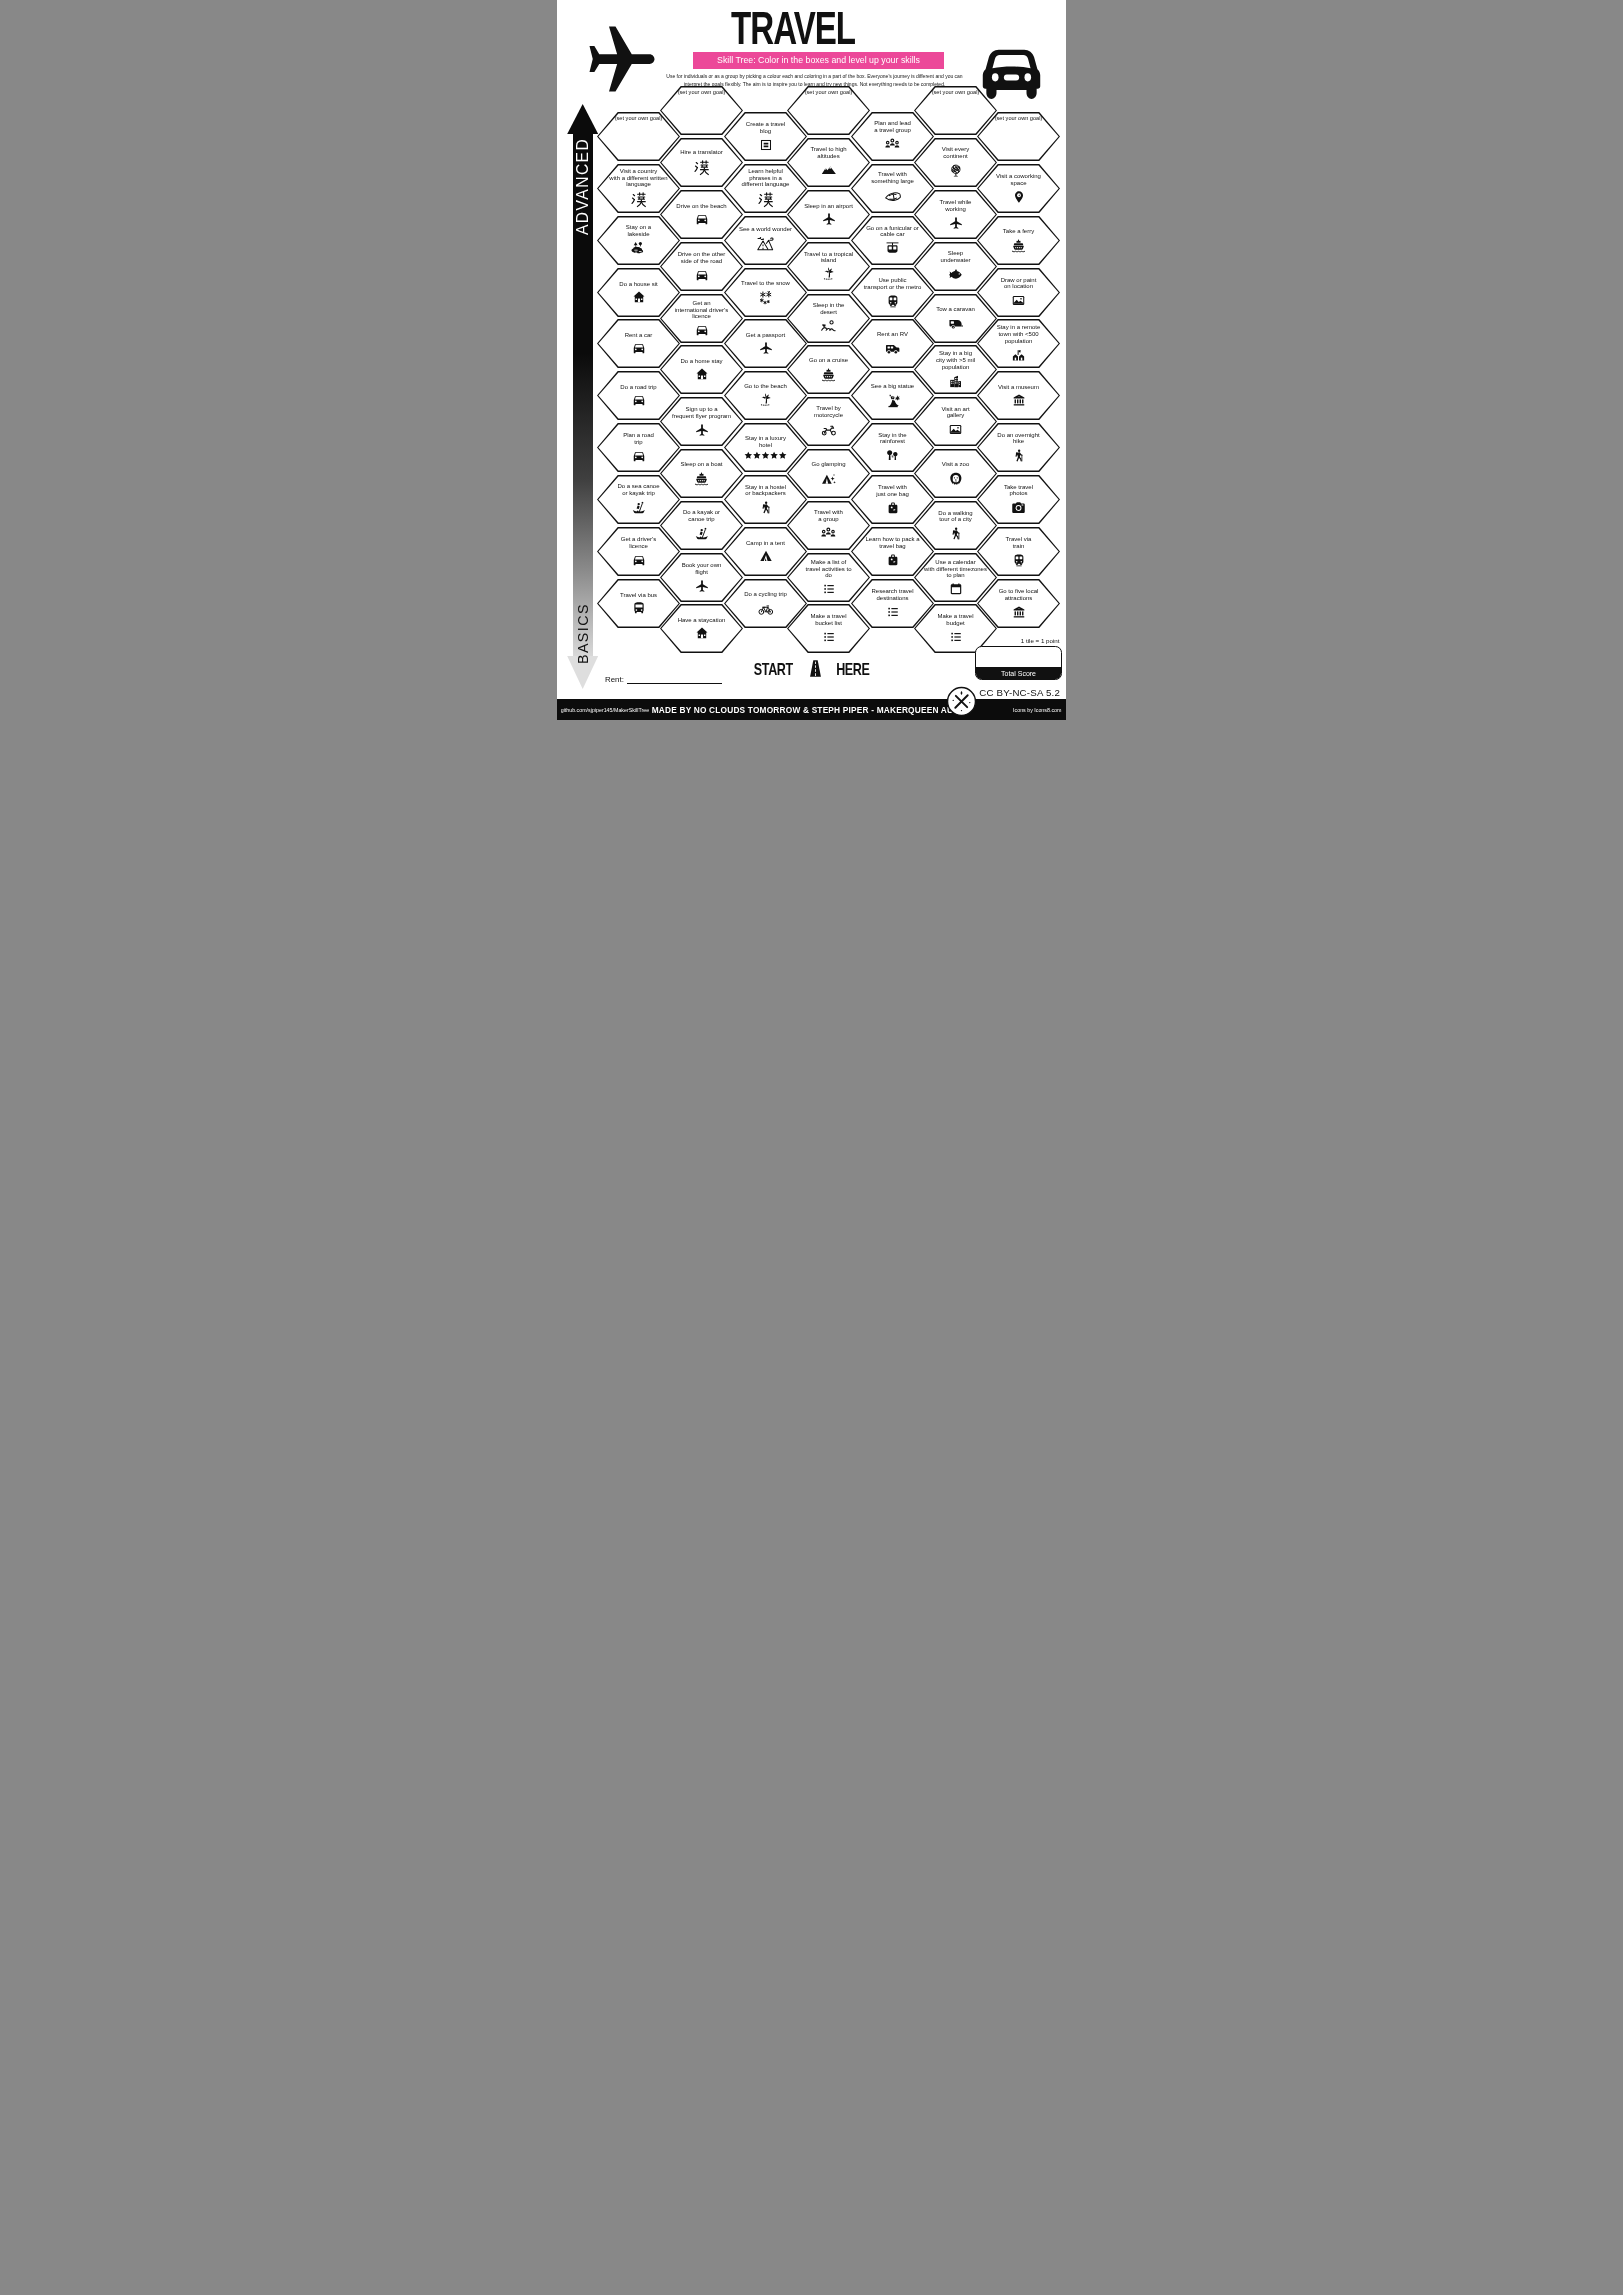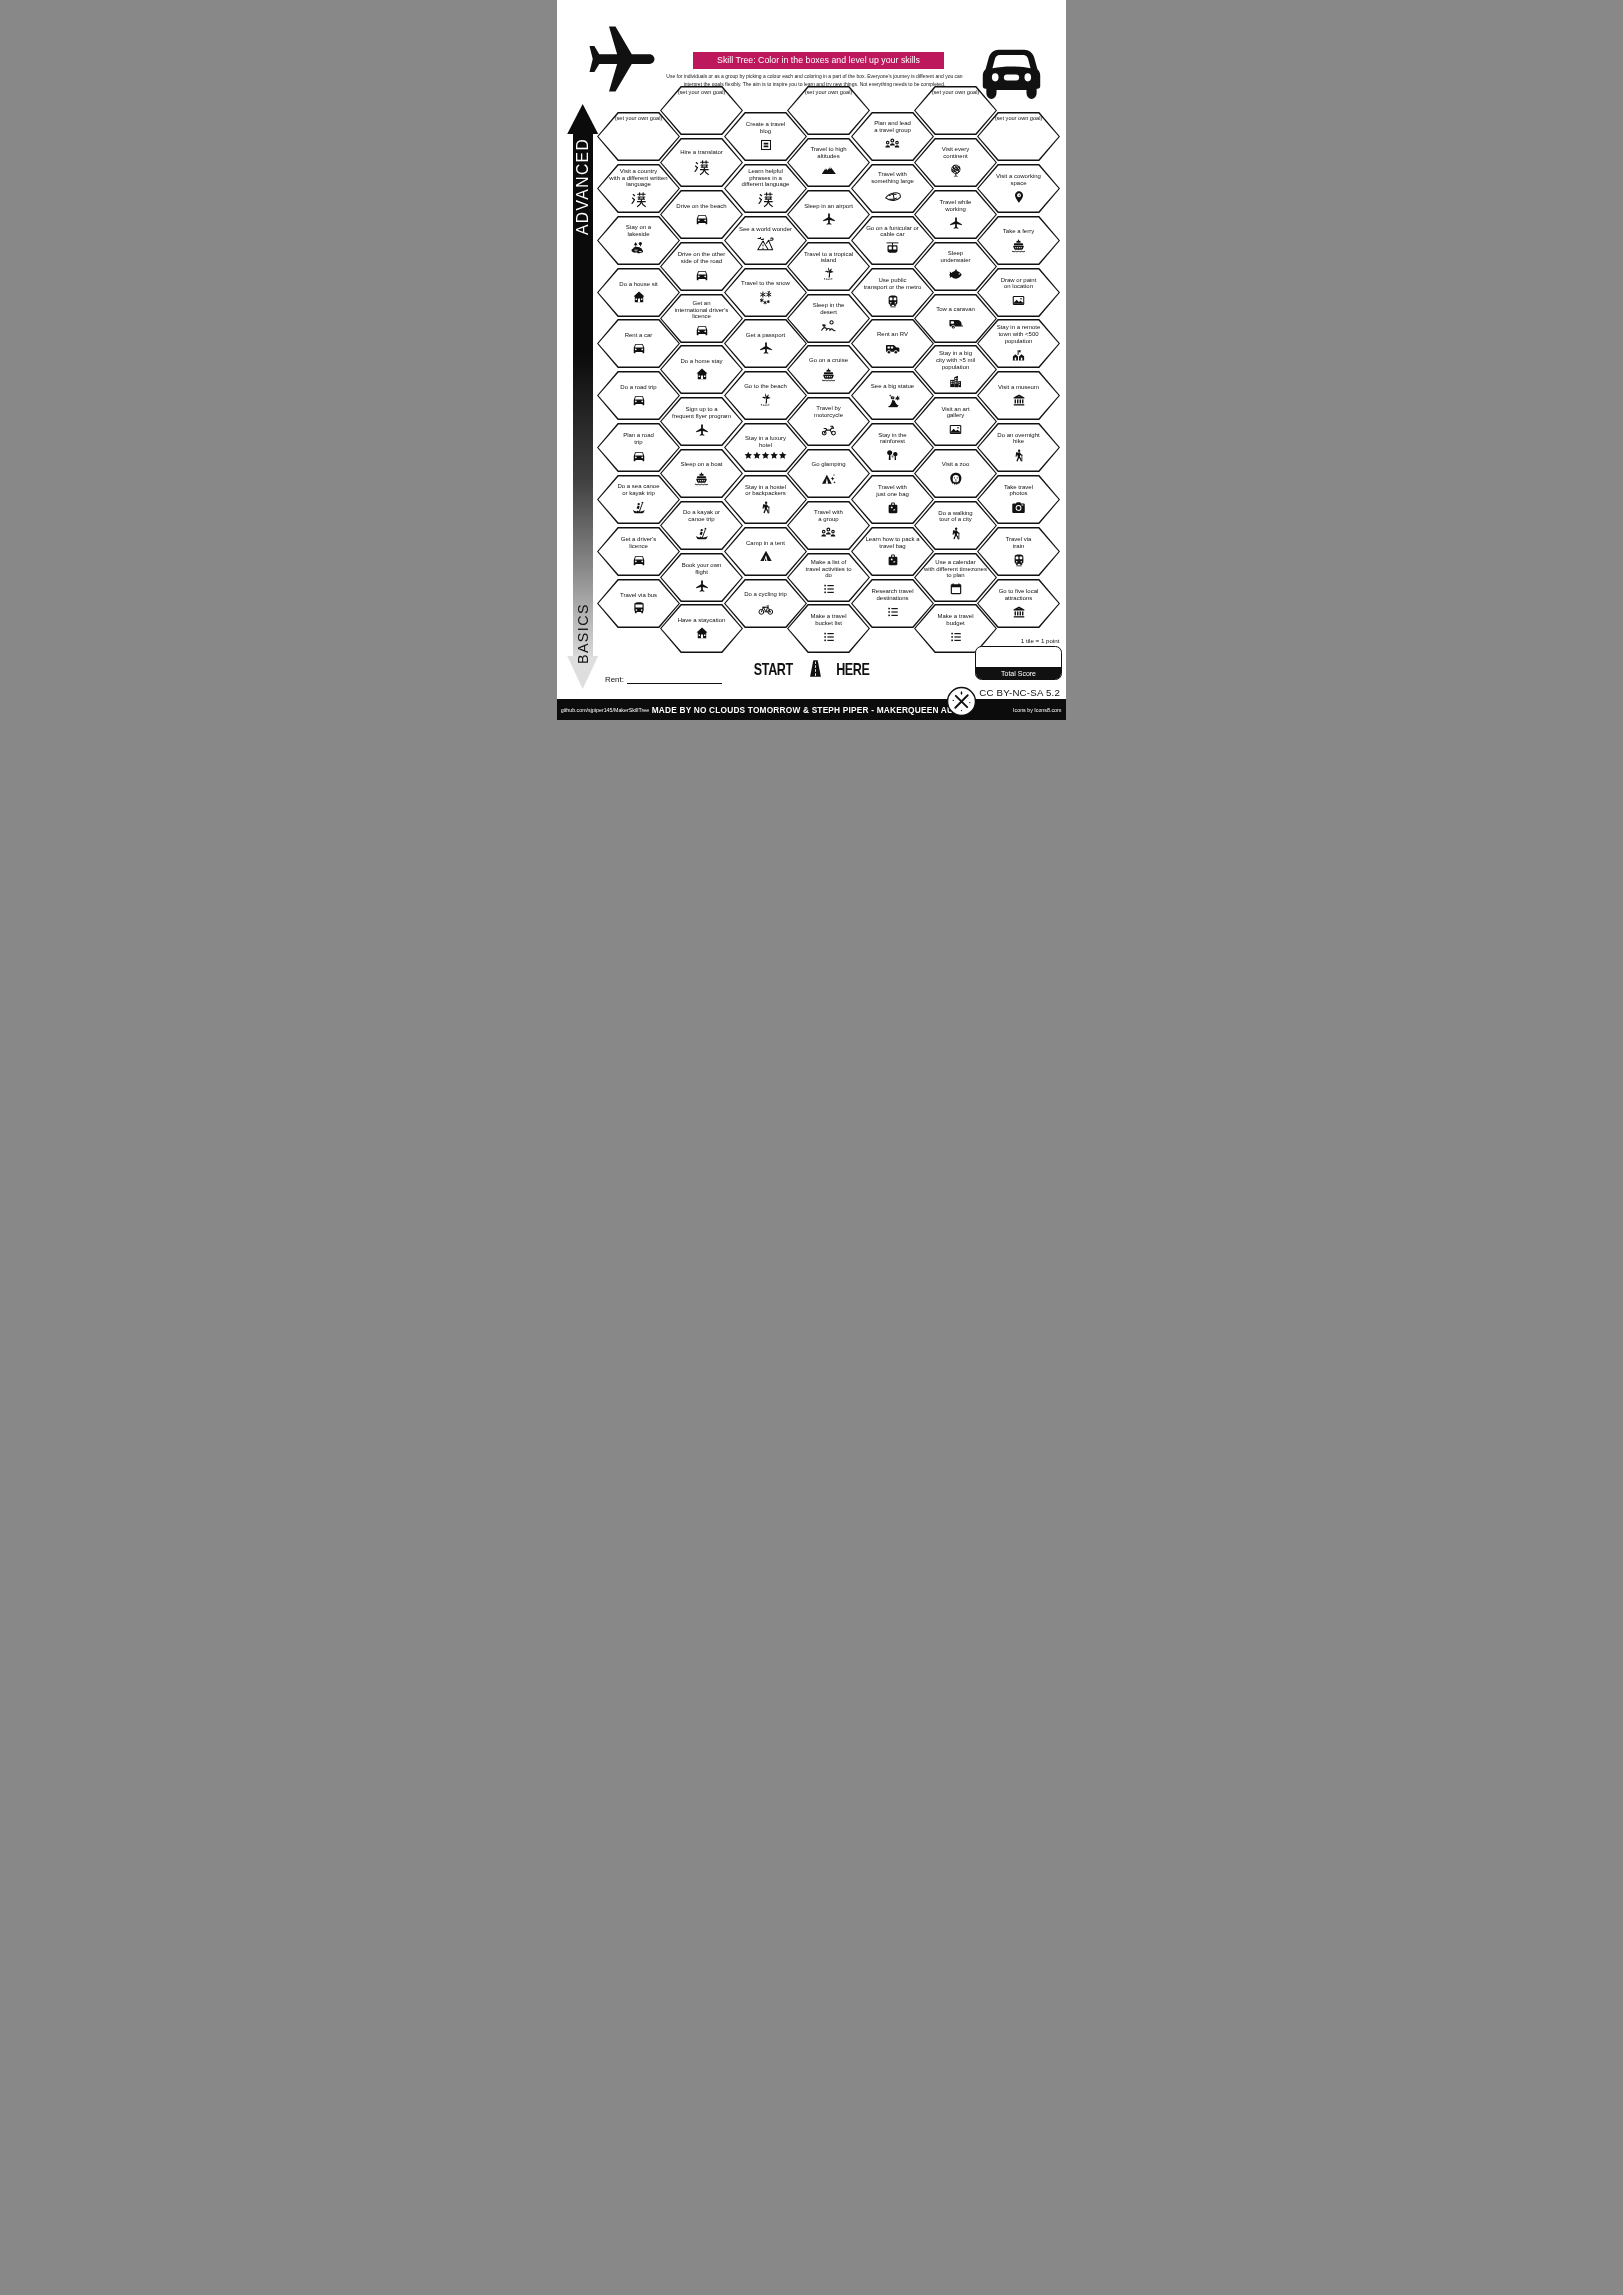--- a/index.html
+++ b/index.html
@@ -2,21 +2,21 @@
 <html style="font-size:7.4px"><head>
 <meta charset="utf-8">
 <style>
   html,body{margin:0;padding:0;background:#888;}
   .page{position:relative;width:509px;height:720px;margin:0 auto;background:#fff;
         font-family:"Liberation Sans","DejaVu Sans",sans-serif;color:#111;overflow:hidden;}
   
   .title{position:absolute;left:0;right:37px;top:6.5px;text-align:center;}
   .title span{display:inline-block;font-size:46px;font-weight:800;letter-spacing:-1.4px;
         transform:scaleX(.72);transform-origin:center;line-height:.95;}
-  .subtitle{position:absolute;left:136px;top:52px;width:251px;height:16.7px;background:#be185d;
+  .subtitle{position:absolute;left:136px;top:52px;width:251px;height:16.7px;background:#ec4899;
         color:#fff;font-size:8.8px;display:flex;align-items:center;justify-content:center;white-space:nowrap;}
   .intro{position:absolute;left:103px;top:73px;width:309px;font-size:5px;line-height:1.5;
         text-align:center;color:#141414;}
   .hdr-plane{position:absolute;left:23px;top:20.4px;}
   .hdr-car{position:absolute;left:415px;top:40px;}
   
   .arrow-up{position:absolute;left:10.2px;top:104px;width:31px;height:30px;background:#0b0b0b;
         clip-path:polygon(50% 0,100% 100%,0 100%);}
   .arrow-shaft{position:absolute;left:15.7px;top:133px;width:20.4px;height:524px;
         background:linear-gradient(180deg,#0b0b0b 0%,#0b0b0b 42%,#3f3f3f 66%,#8d8d8d 84%,#d9d9d9 100%);}
@@ -67,20 +67,21 @@
           <path d="M22 16v-2l-8.5-5V3.5C13.5 2.7 12.8 2 12 2s-1.5.7-1.5 1.5V9L2 14v2l8.5-2.5V19L8 20.5V22l4-1 4 1v-1.5L13.5 19v-5.5L22 16z"></path>
         </g>
       </svg></div>
   <div class="hdr-car"><svg viewBox="0 0 24 24" width="79" height="61" fill="#111">
         <path d="M7 3.8h10c1.8 0 3.4 1.2 3.9 3l1.3 4.7c.7.6 1.1 1.5 1.1 2.4v4.3c0 .6-.4 1-1 1h-.4v1.6c0 1.4-.9 2.4-2 2.4s-2-1-2-2.4v-1.1H6.1v1.1c0 1.4-.9 2.4-2 2.4s-2-1-2-2.4v-1.6h-.4c-.6 0-1-.4-1-1v-4.3c0-.9.4-1.8 1.1-2.4l1.3-4.7c.5-1.8 2.1-3 3.9-3z"></path>
         <path d="M7.4 5.9h9.2c.9 0 1.7.6 1.9 1.5l1 3.7c-4.9-.9-10.1-.9-15 0l1-3.7c.2-.9 1-1.5 1.9-1.5z" fill="#fff"></path>
         <ellipse cx="5.6" cy="14.7" rx="1.3" ry="1.6" fill="#fff"></ellipse>
         <ellipse cx="18.4" cy="14.7" rx="1.3" ry="1.6" fill="#fff"></ellipse>
         <rect x="9" y="13.6" width="6" height="2.3" rx="1.15" fill="#fff"></rect>
       </svg></div>
+  <div class="title"><span>TRAVEL</span></div>
   <div class="subtitle">Skill Tree:  Color in the boxes and level up your skills</div>
   <div class="intro">Use for individuals or as a group by picking a colour each and coloring in a part of the box.  Everyone's journey is different and you can interpret the goals flexibly.  The aim is to inspire you to learn and try new things. Not everything needs to be completed.</div>
 
   <div class="arrow-up"></div>
   <div class="arrow-shaft"></div>
   <div class="arrow-down"></div>
   <div class="axis-txt axis-adv">ADVANCED</div>
   <div class="axis-txt axis-bas">BASICS</div>
 
   <div id="grid">

